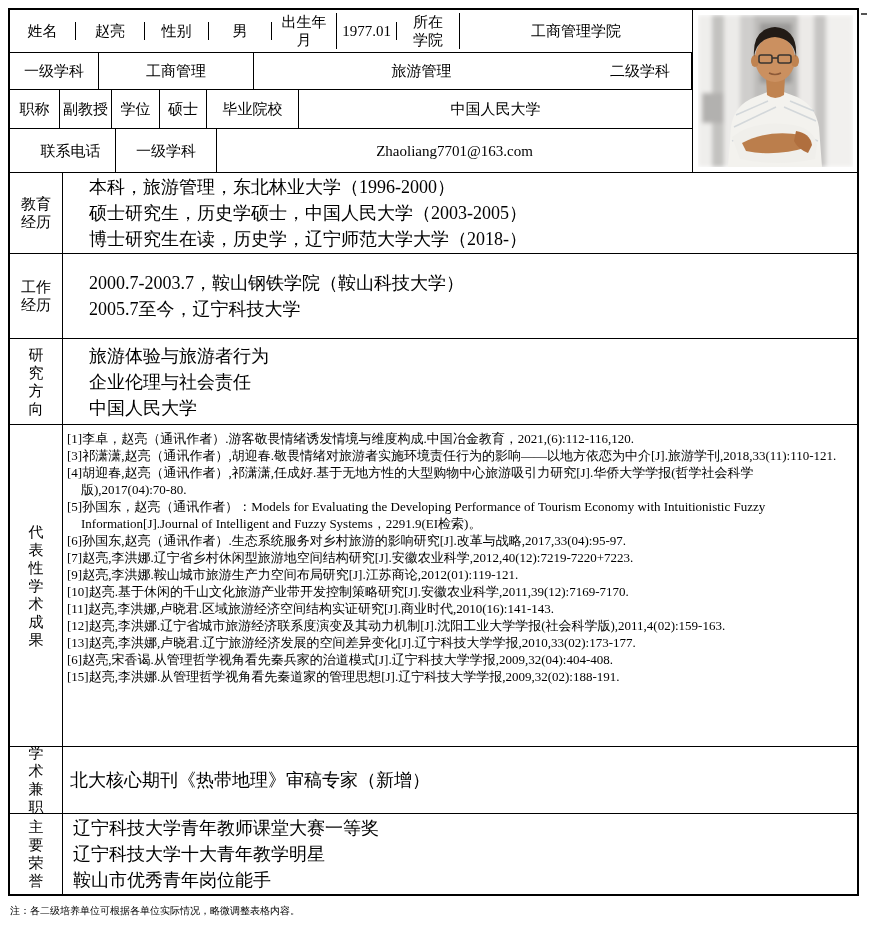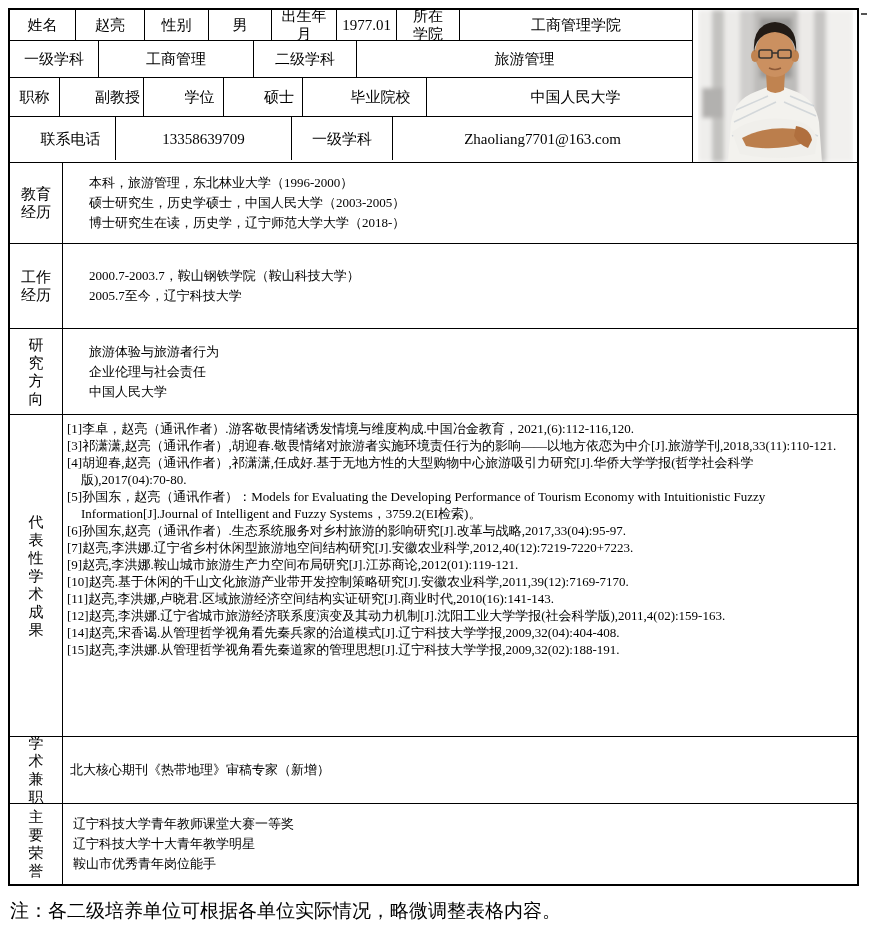--- a/index.html
+++ b/index.html
@@ -11,21 +11,21 @@
   }
   .resume-table {
     position:absolute; left:8px; top:8px; width:851px;
     border:2px solid #000; background:#fff;
   }
   
   .header-area { display:flex; border-bottom:1px solid #000; }
   .header-left { width:682px; display:flex; flex-direction:column; }
   .hrow { display:flex; border-bottom:1px solid #000; }
   .hrow:last-child { border-bottom:none;padding-left:16px; }
-  .r1 { height:31px; } .r2 { height:37px; } .r3 { height:39px;gap:32px; } .r4 { height:43px; }
+  .r1 { height:43px;align-items:center; } .r2 { height:37px; } .r3 { height:39px; } .r4 { height:43px; }
   .hcell {
     border-right:1px solid #000;
     display:flex; align-items:center; justify-content:center;
     text-align:center; font-size:15px; line-height:18px;
     white-space:pre-line; overflow:hidden;
   }
   .hcell.grow { flex:1; border-right:none; }
   .photo-cell {
     flex:1; border-left:1px solid #000;
     display:flex; align-items:center; justify-content:center;
@@ -35,36 +35,36 @@
   
   .brow { display:flex; border-bottom:1px solid #000; }
   .brow:last-child { border-bottom:none; }
   .label-cell {
     width:53px; border-right:1px solid #000;
     display:flex; align-items:center; justify-content:center;
     text-align:center; font-size:15px; line-height:18px; white-space:pre-line;
   }
   .content-cell {
     flex:1; display:flex; flex-direction:column; justify-content:center;
-    font-size:13px; line-height:20px; white-space:pre-line;
+    font-size:18px; line-height:26px; white-space:pre-line;
     padding:6px 22px 6px 26px;
   }
   .h-edu { height:81px; } .h-work { height:85px; } .h-res { height:86px; }
   .h-pub { height:322px; } .h-svc { height:67px; } .h-hon { height:80px; }
   .pubs-cell {
     justify-content:flex-start; white-space:normal;
     padding:5px 20px 4px 4px;
     font-size:13px; line-height:17px;
   }
   .pub { padding-left:14px; text-indent:-14px; }
   .svc-cell { padding-left:7px; }
   .hon-cell { padding-left:10px; }
   .footnote {
     position:absolute; left:10px; top:901px;
-    font-size:19px; line-height:20px;
+    font-size:10px; line-height:20px;
   }
   .artifact-dash {
     position:absolute; left:861px; top:13px; width:6px; height:2px; background:#555;
   }
 </style>
 </head>
 <body>
 
 <div class="resume-table">
 
@@ -80,36 +80,35 @@
 月</div>
         <div class="hcell" style="width:60px">1977.01</div>
         <div class="hcell" style="width:63px">所在
 学院</div>
         <div class="hcell grow">工商管理学院</div>
       </div>
 
       <div class="hrow r2">
         <div class="hcell" style="width:89px">一级学科</div>
         <div class="hcell" style="width:155px">工商管理</div>
+        <div class="hcell grow">旅游管理</div>
         <div class="hcell" style="width:103px">二级学科</div>
-        <div class="hcell grow">旅游管理</div>
       </div>
 
       <div class="hrow r3">
         <div class="hcell" style="width:50px">职称</div>
         <div class="hcell" style="width:52px">副教授</div>
         <div class="hcell" style="width:48px">学位</div>
         <div class="hcell" style="width:47px">硕士</div>
         <div class="hcell" style="width:92px">毕业院校</div>
         <div class="hcell grow">中国人民大学</div>
       </div>
 
       <div class="hrow r4">
         <div class="hcell" style="width:90px">联系电话</div>
-        <div class="hcell" style="width:176px">13358639709</div>
         <div class="hcell" style="width:101px">一级学科</div>
         <div class="hcell grow">Zhaoliang7701@163.com</div>
       </div>
 
     </div>
 
     <div class="photo-cell">
       <div class="photo-frame">
         <svg width="155" height="152" viewBox="0 0 155 152" xmlns="http://www.w3.org/2000/svg">
           <defs>
@@ -201,28 +200,29 @@
 表
 性
 学
 术
 成
 果</div>
     <div class="content-cell pubs-cell">
       <div class="pub">[1]李卓，赵亮（通讯作者）.游客敬畏情绪诱发情境与维度构成.中国冶金教育，2021,(6):112-116,120.</div>
       <div class="pub">[3]祁潇潇,赵亮（通讯作者）,胡迎春.敬畏情绪对旅游者实施环境责任行为的影响——以地方依恋为中介[J].旅游学刊,2018,33(11):110-121.</div>
       <div class="pub">[4]胡迎春,赵亮（通讯作者）,祁潇潇,任成好.基于无地方性的大型购物中心旅游吸引力研究[J].华侨大学学报(哲学社会科学版),2017(04):70-80.</div>
-      <div class="pub">[5]孙国东，赵亮（通讯作者）：Models for Evaluating the Developing Performance of Tourism Economy with Intuitionistic Fuzzy Information[J].Journal of Intelligent and Fuzzy Systems，3759.2(EI检索)。</div>
+      <div class="pub">[5]孙国东，赵亮（通讯作者）：Models for Evaluating the Developing Performance of Tourism Economy with Intuitionistic Fuzzy Information[J].Journal of Intelligent and Fuzzy Systems，2291.9(EI检索)。</div>
       <div class="pub">[6]孙国东,赵亮（通讯作者）.生态系统服务对乡村旅游的影响研究[J].改革与战略,2017,33(04):95-97.</div>
       <div class="pub">[7]赵亮,李洪娜.辽宁省乡村休闲型旅游地空间结构研究[J].安徽农业科学,2012,40(12):7219-7220+7223.</div>
       <div class="pub">[9]赵亮,李洪娜.鞍山城市旅游生产力空间布局研究[J].江苏商论,2012(01):119-121.</div>
       <div class="pub">[10]赵亮.基于休闲的千山文化旅游产业带开发控制策略研究[J].安徽农业科学,2011,39(12):7169-7170.</div>
       <div class="pub">[11]赵亮,李洪娜,卢晓君.区域旅游经济空间结构实证研究[J].商业时代,2010(16):141-143.</div>
       <div class="pub">[12]赵亮,李洪娜.辽宁省城市旅游经济联系度演变及其动力机制[J].沈阳工业大学学报(社会科学版),2011,4(02):159-163.</div>
-      <div class="pub">[14]赵亮,宋香谒.从管理哲学视角看先秦兵家的治道模式[J].辽宁科技大学学报,2009,32(04):404-408.</div>
+      <div class="pub">[13]赵亮,李洪娜,卢晓君.辽宁旅游经济发展的空间差异变化[J].辽宁科技大学学报,2010,33(02):173-177.</div>
+      <div class="pub">[6]赵亮,宋香谒.从管理哲学视角看先秦兵家的治道模式[J].辽宁科技大学学报,2009,32(04):404-408.</div>
       <div class="pub">[15]赵亮,李洪娜.从管理哲学视角看先秦道家的管理思想[J].辽宁科技大学学报,2009,32(02):188-191.</div>
     </div>
   </div>
 
   <div class="brow h-svc">
     <div class="label-cell">学
 术
 兼
 职</div>
     <div class="content-cell svc-cell">北大核心期刊《热带地理》审稿专家（新增）</div>

